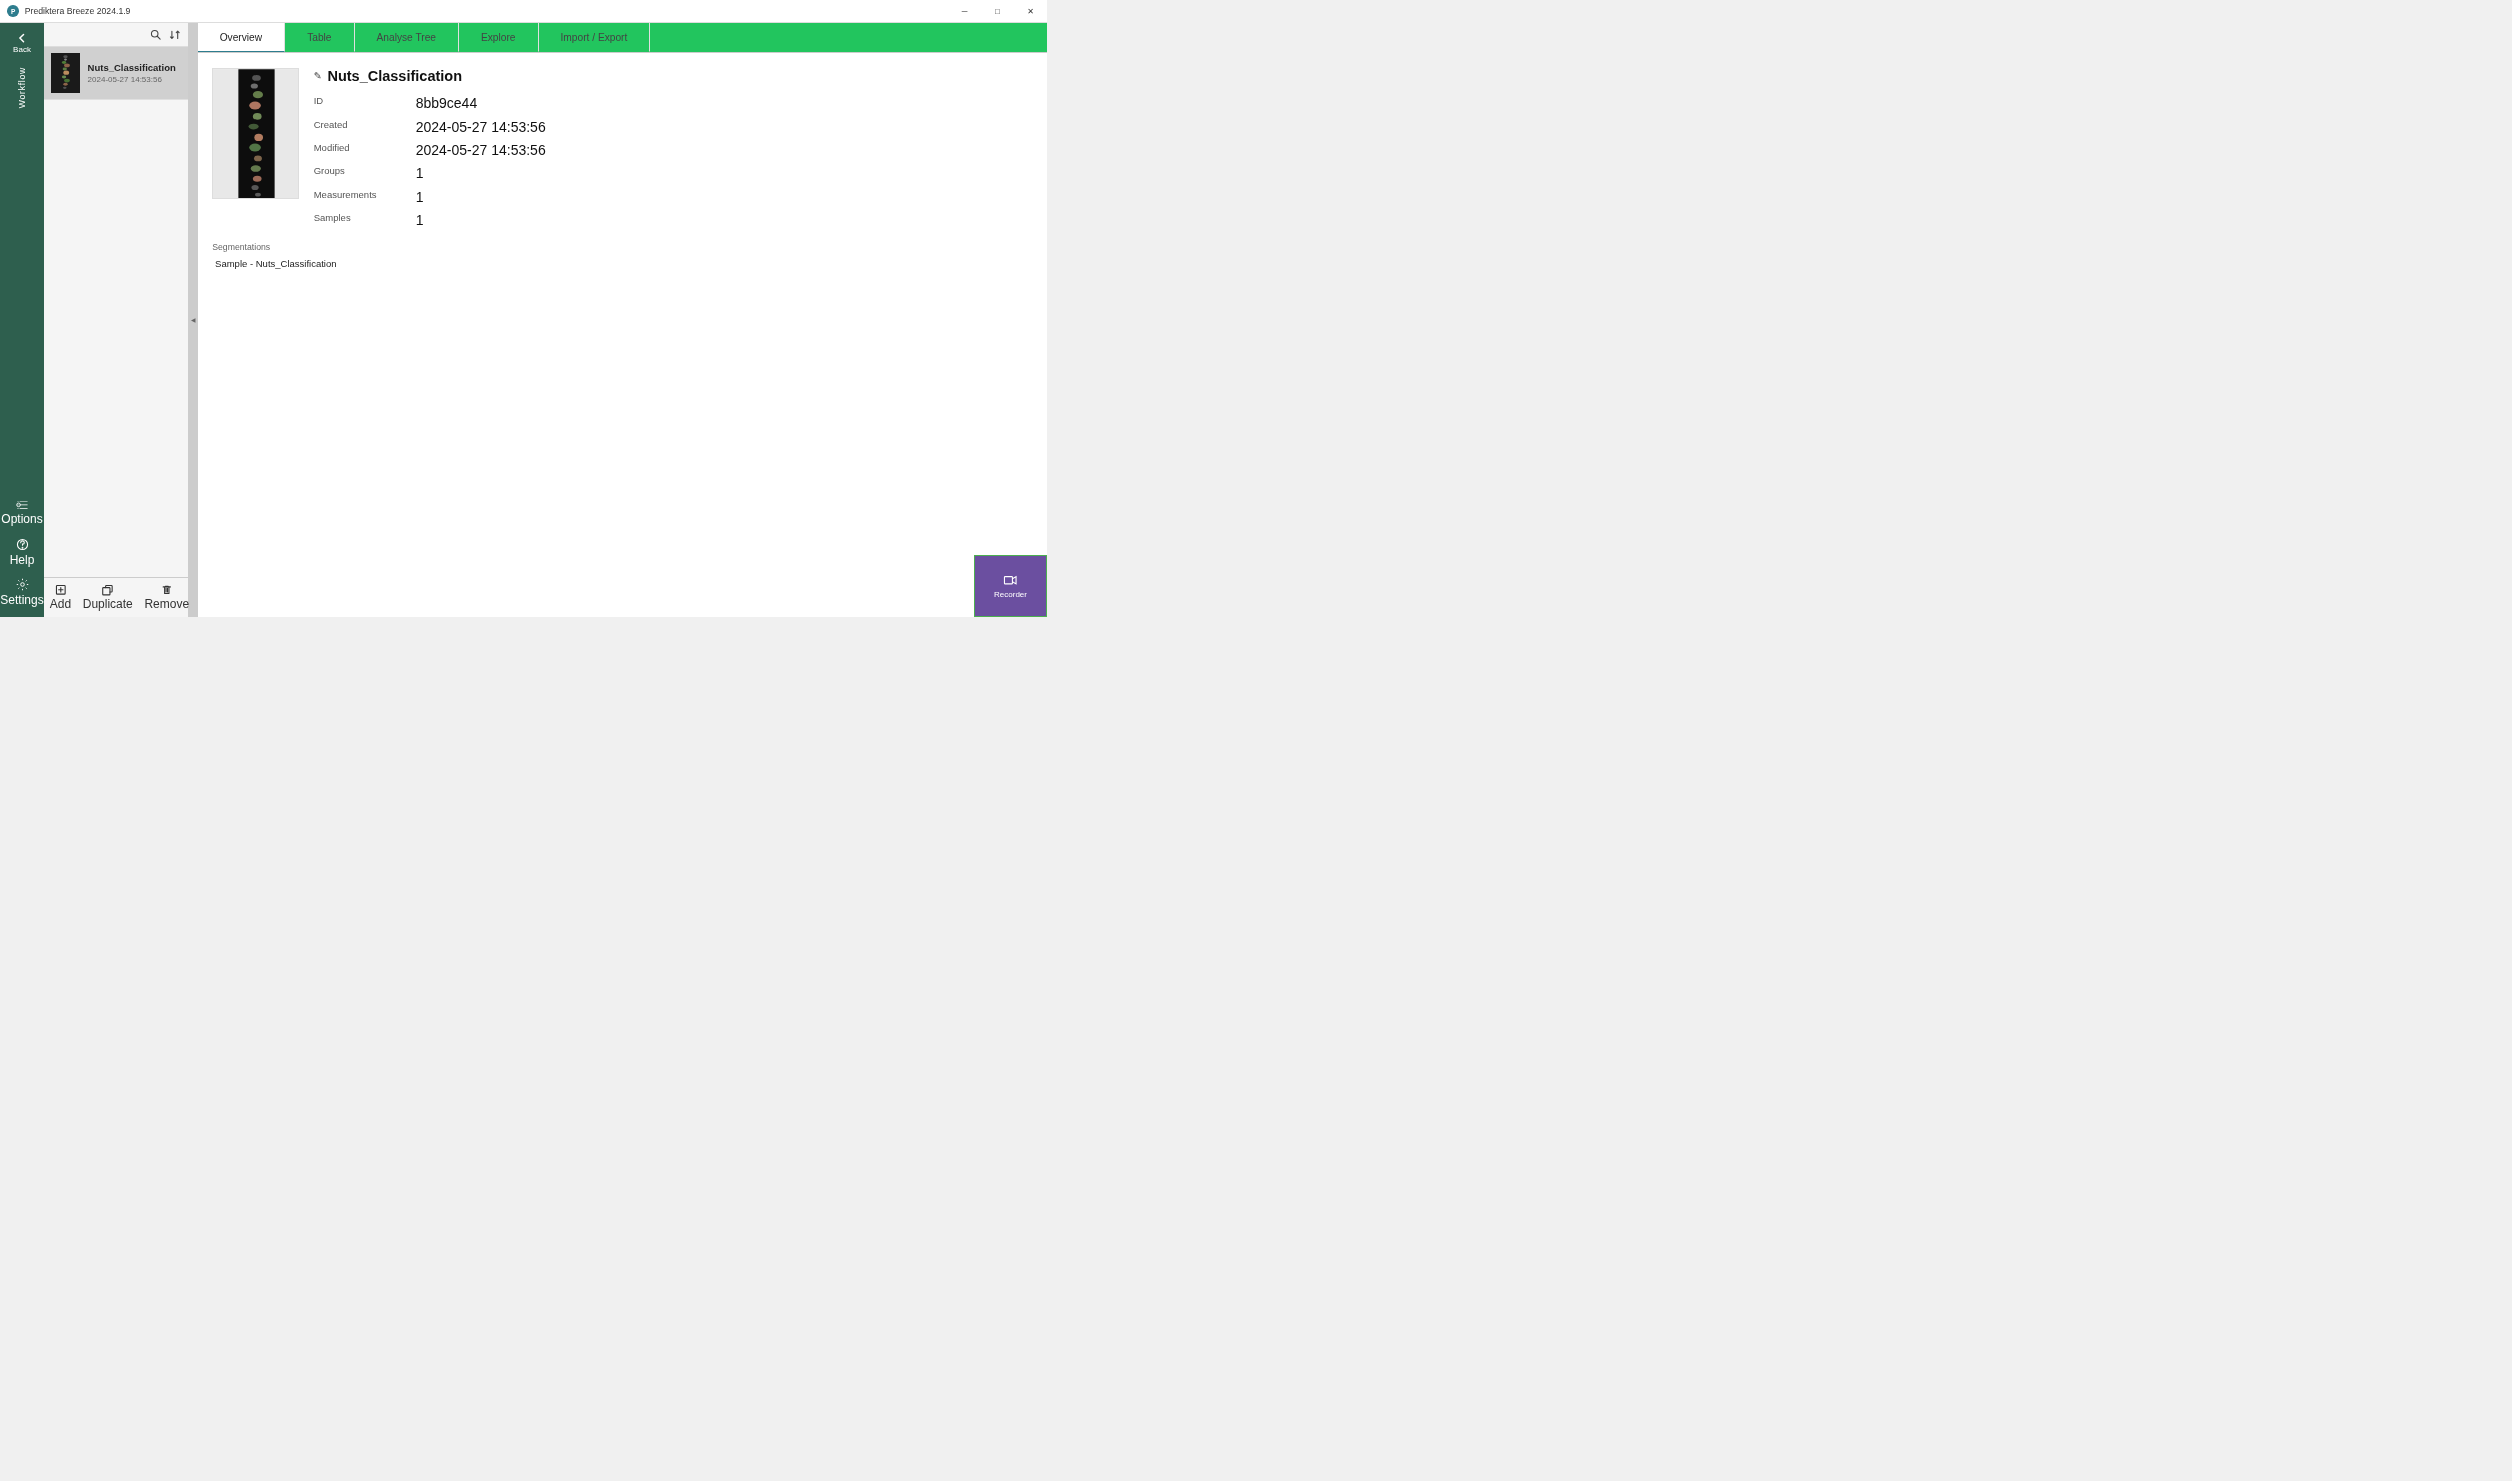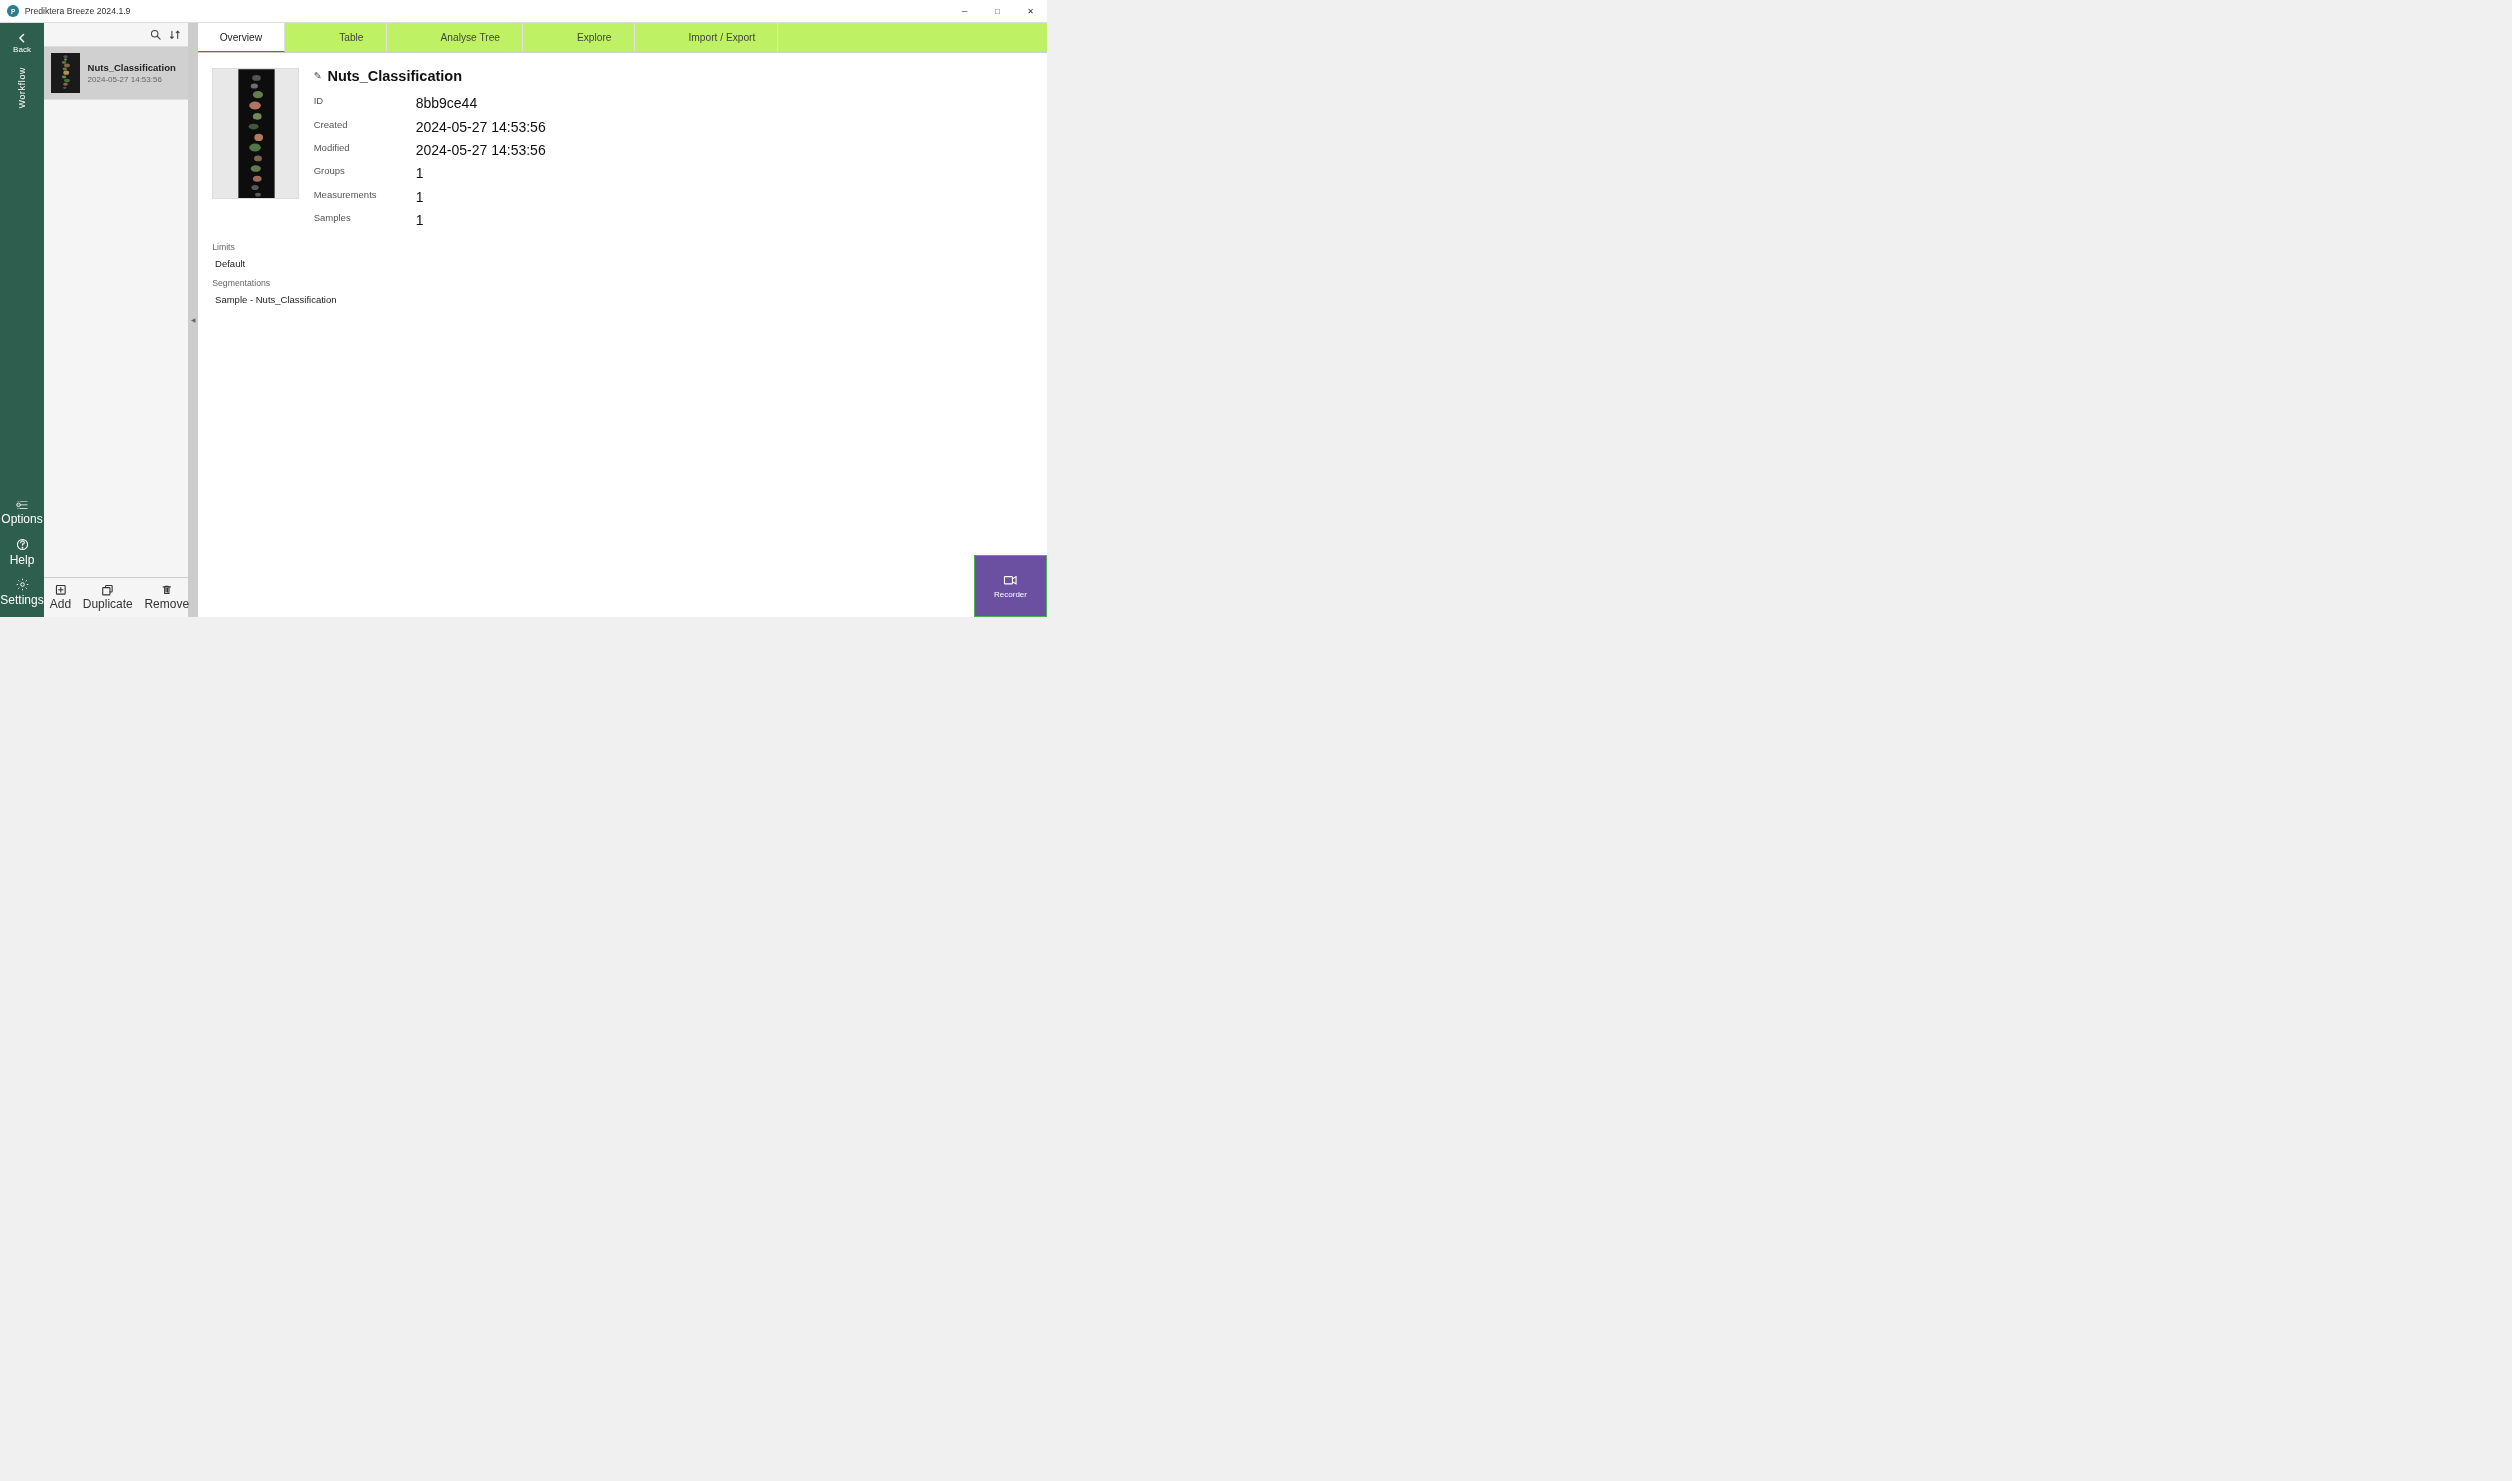--- a/index.html
+++ b/index.html
@@ -211,22 +211,21 @@
       flex: 1;
       display: flex;
       flex-direction: column;
       background: white;
     }
 
     
     .tab-bar {
       display: flex;
       border-bottom: 0.7px solid #ccc;
-      background: #bef264;
-      gap: 32px;
+      background: #22c55e;
     }
     .tab {
       padding: 8.7px 22px;
       cursor: pointer;
       font-size: 10.2px;
       color: #444;
       border-bottom: 1.5px solid transparent;
       border-right: 0.7px solid #e0e0e0;
     }
     .tab.active {
@@ -516,24 +515,20 @@
             <span class="info-label">Groups</span>
             <span class="info-value">1</span>
             <span class="info-label">Measurements</span>
             <span class="info-value">1</span>
             <span class="info-label">Samples</span>
             <span class="info-value">1</span>
           </div>
         </div>
       </div>
 
-      <div class="section-area">
-        <div class="section-title">Limits</div>
-        <div class="section-item">Default</div>
-      </div>
 
       <div class="section-area">
         <div class="section-title">Segmentations</div>
         <div class="section-item">Sample - Nuts_Classification</div>
       </div>
     </div>
 
   </div>
 
   <div class="recorder-btn">

